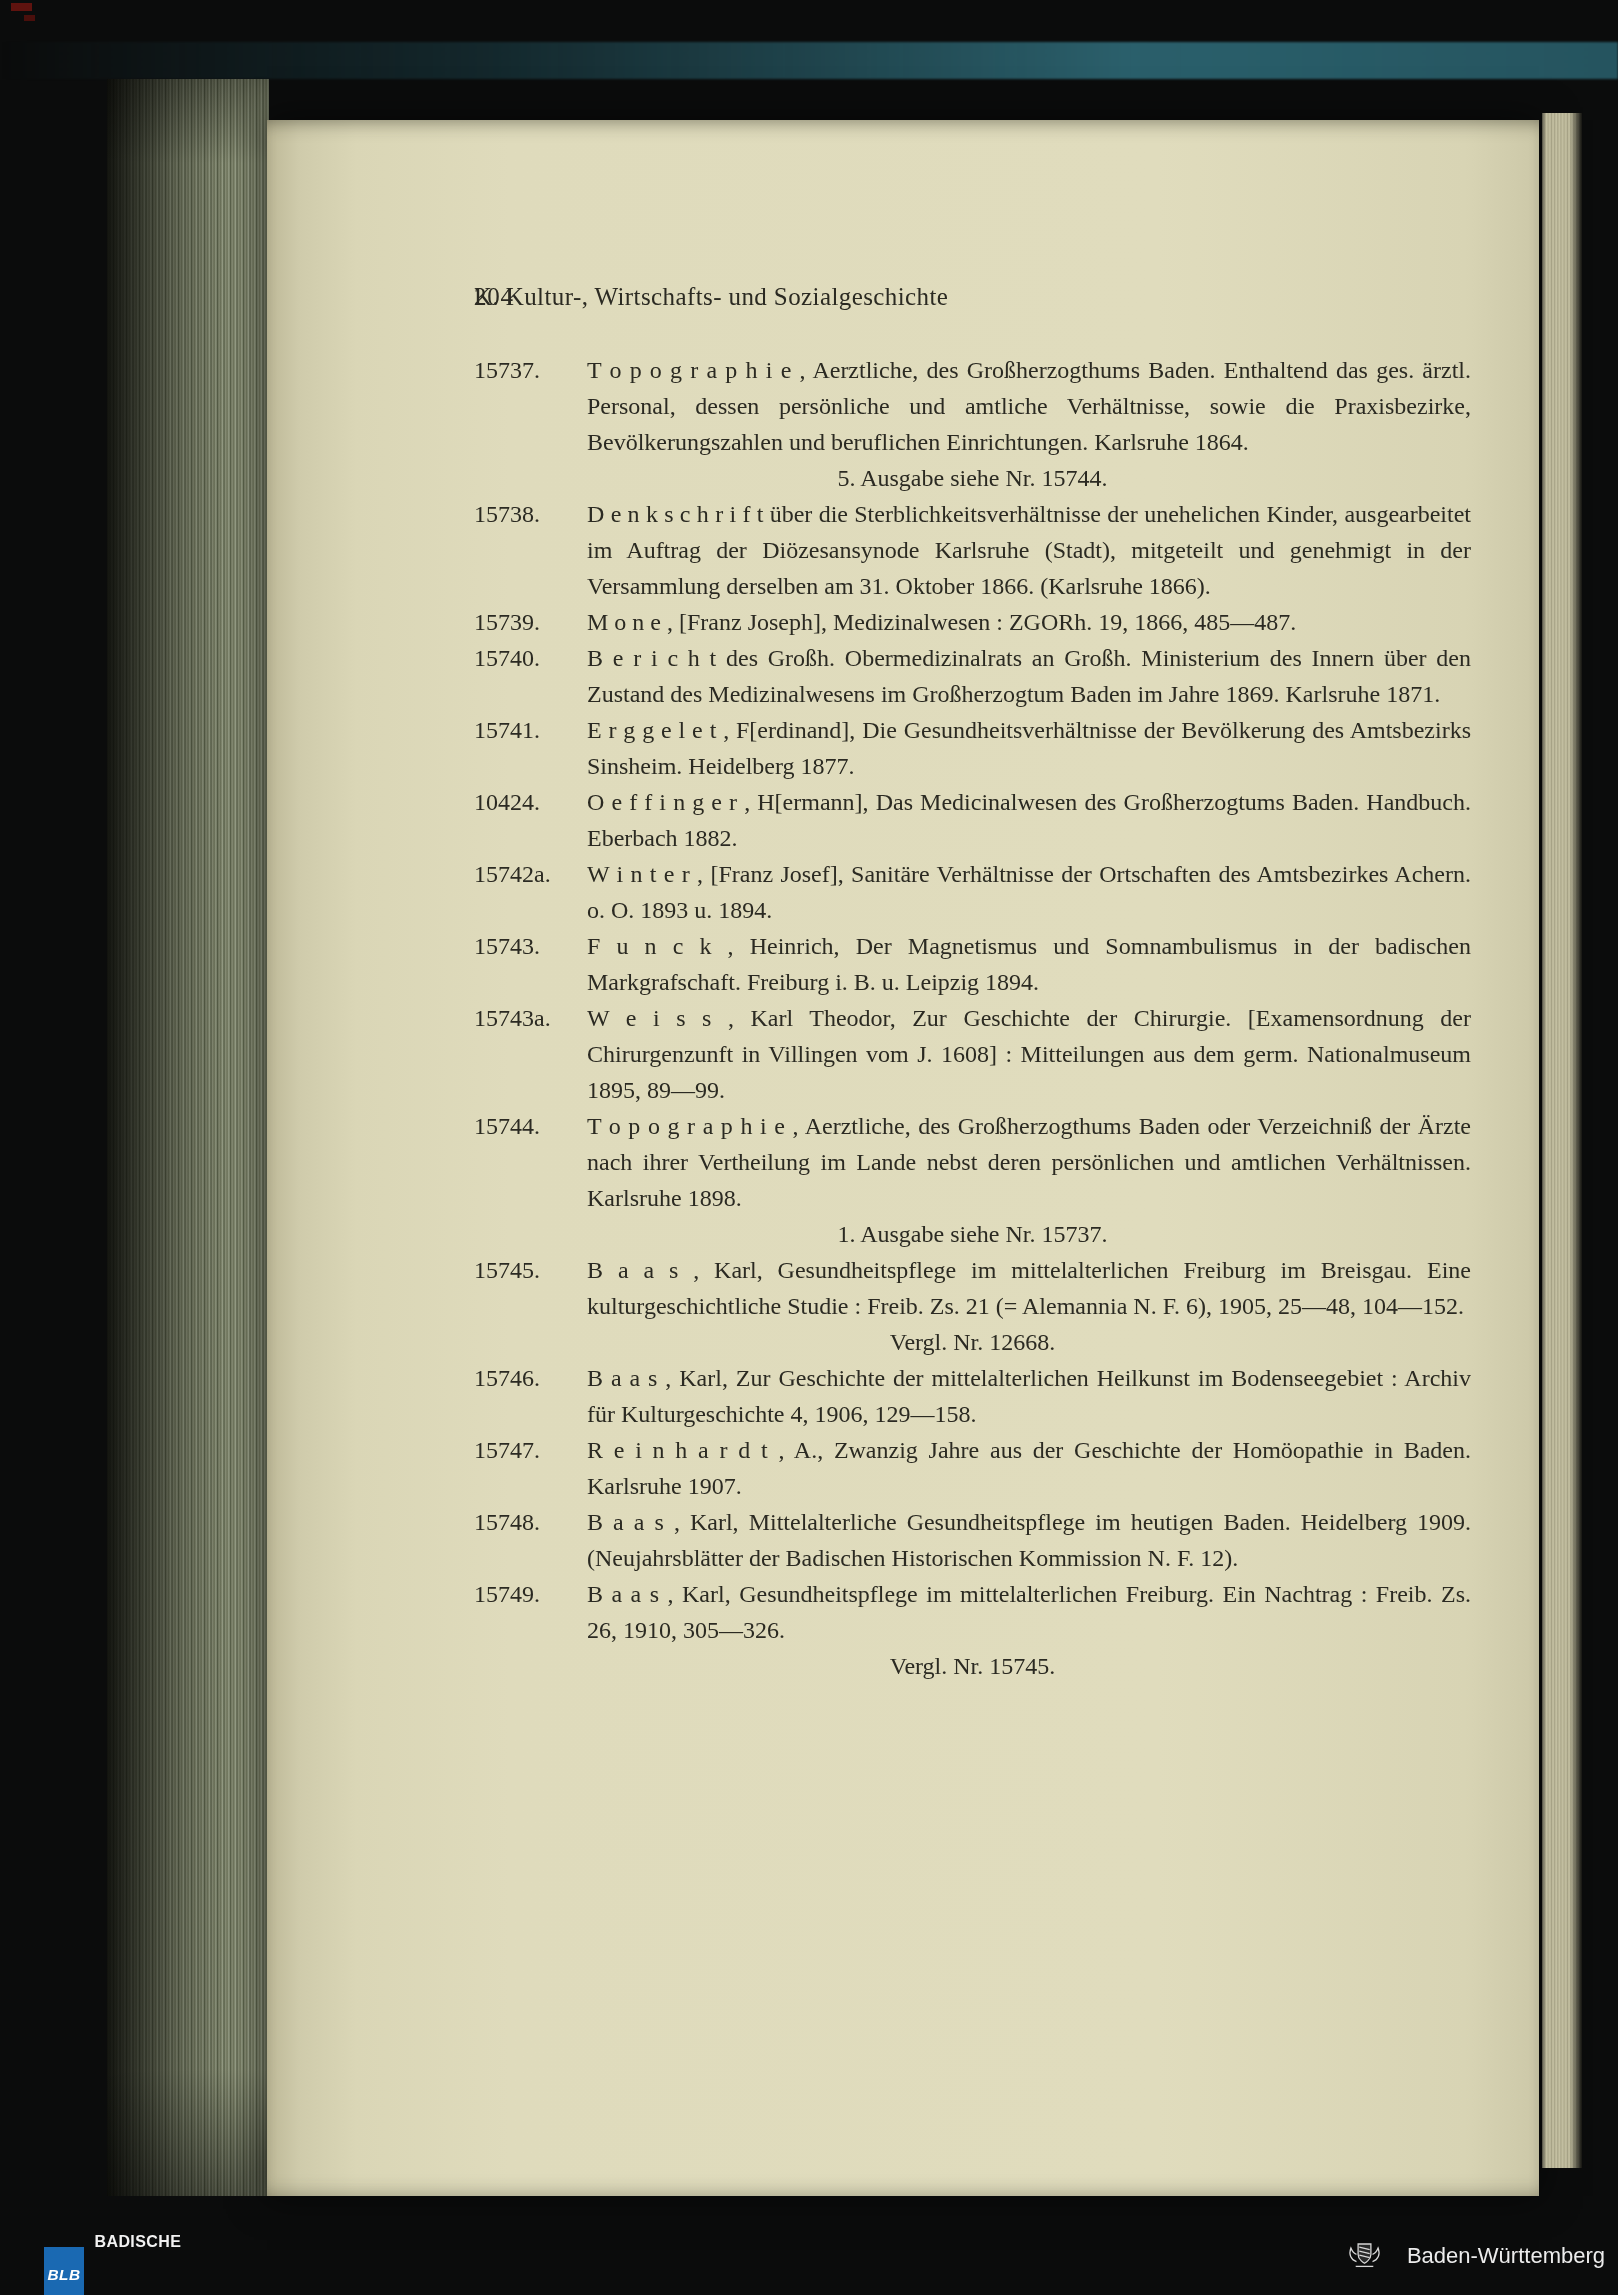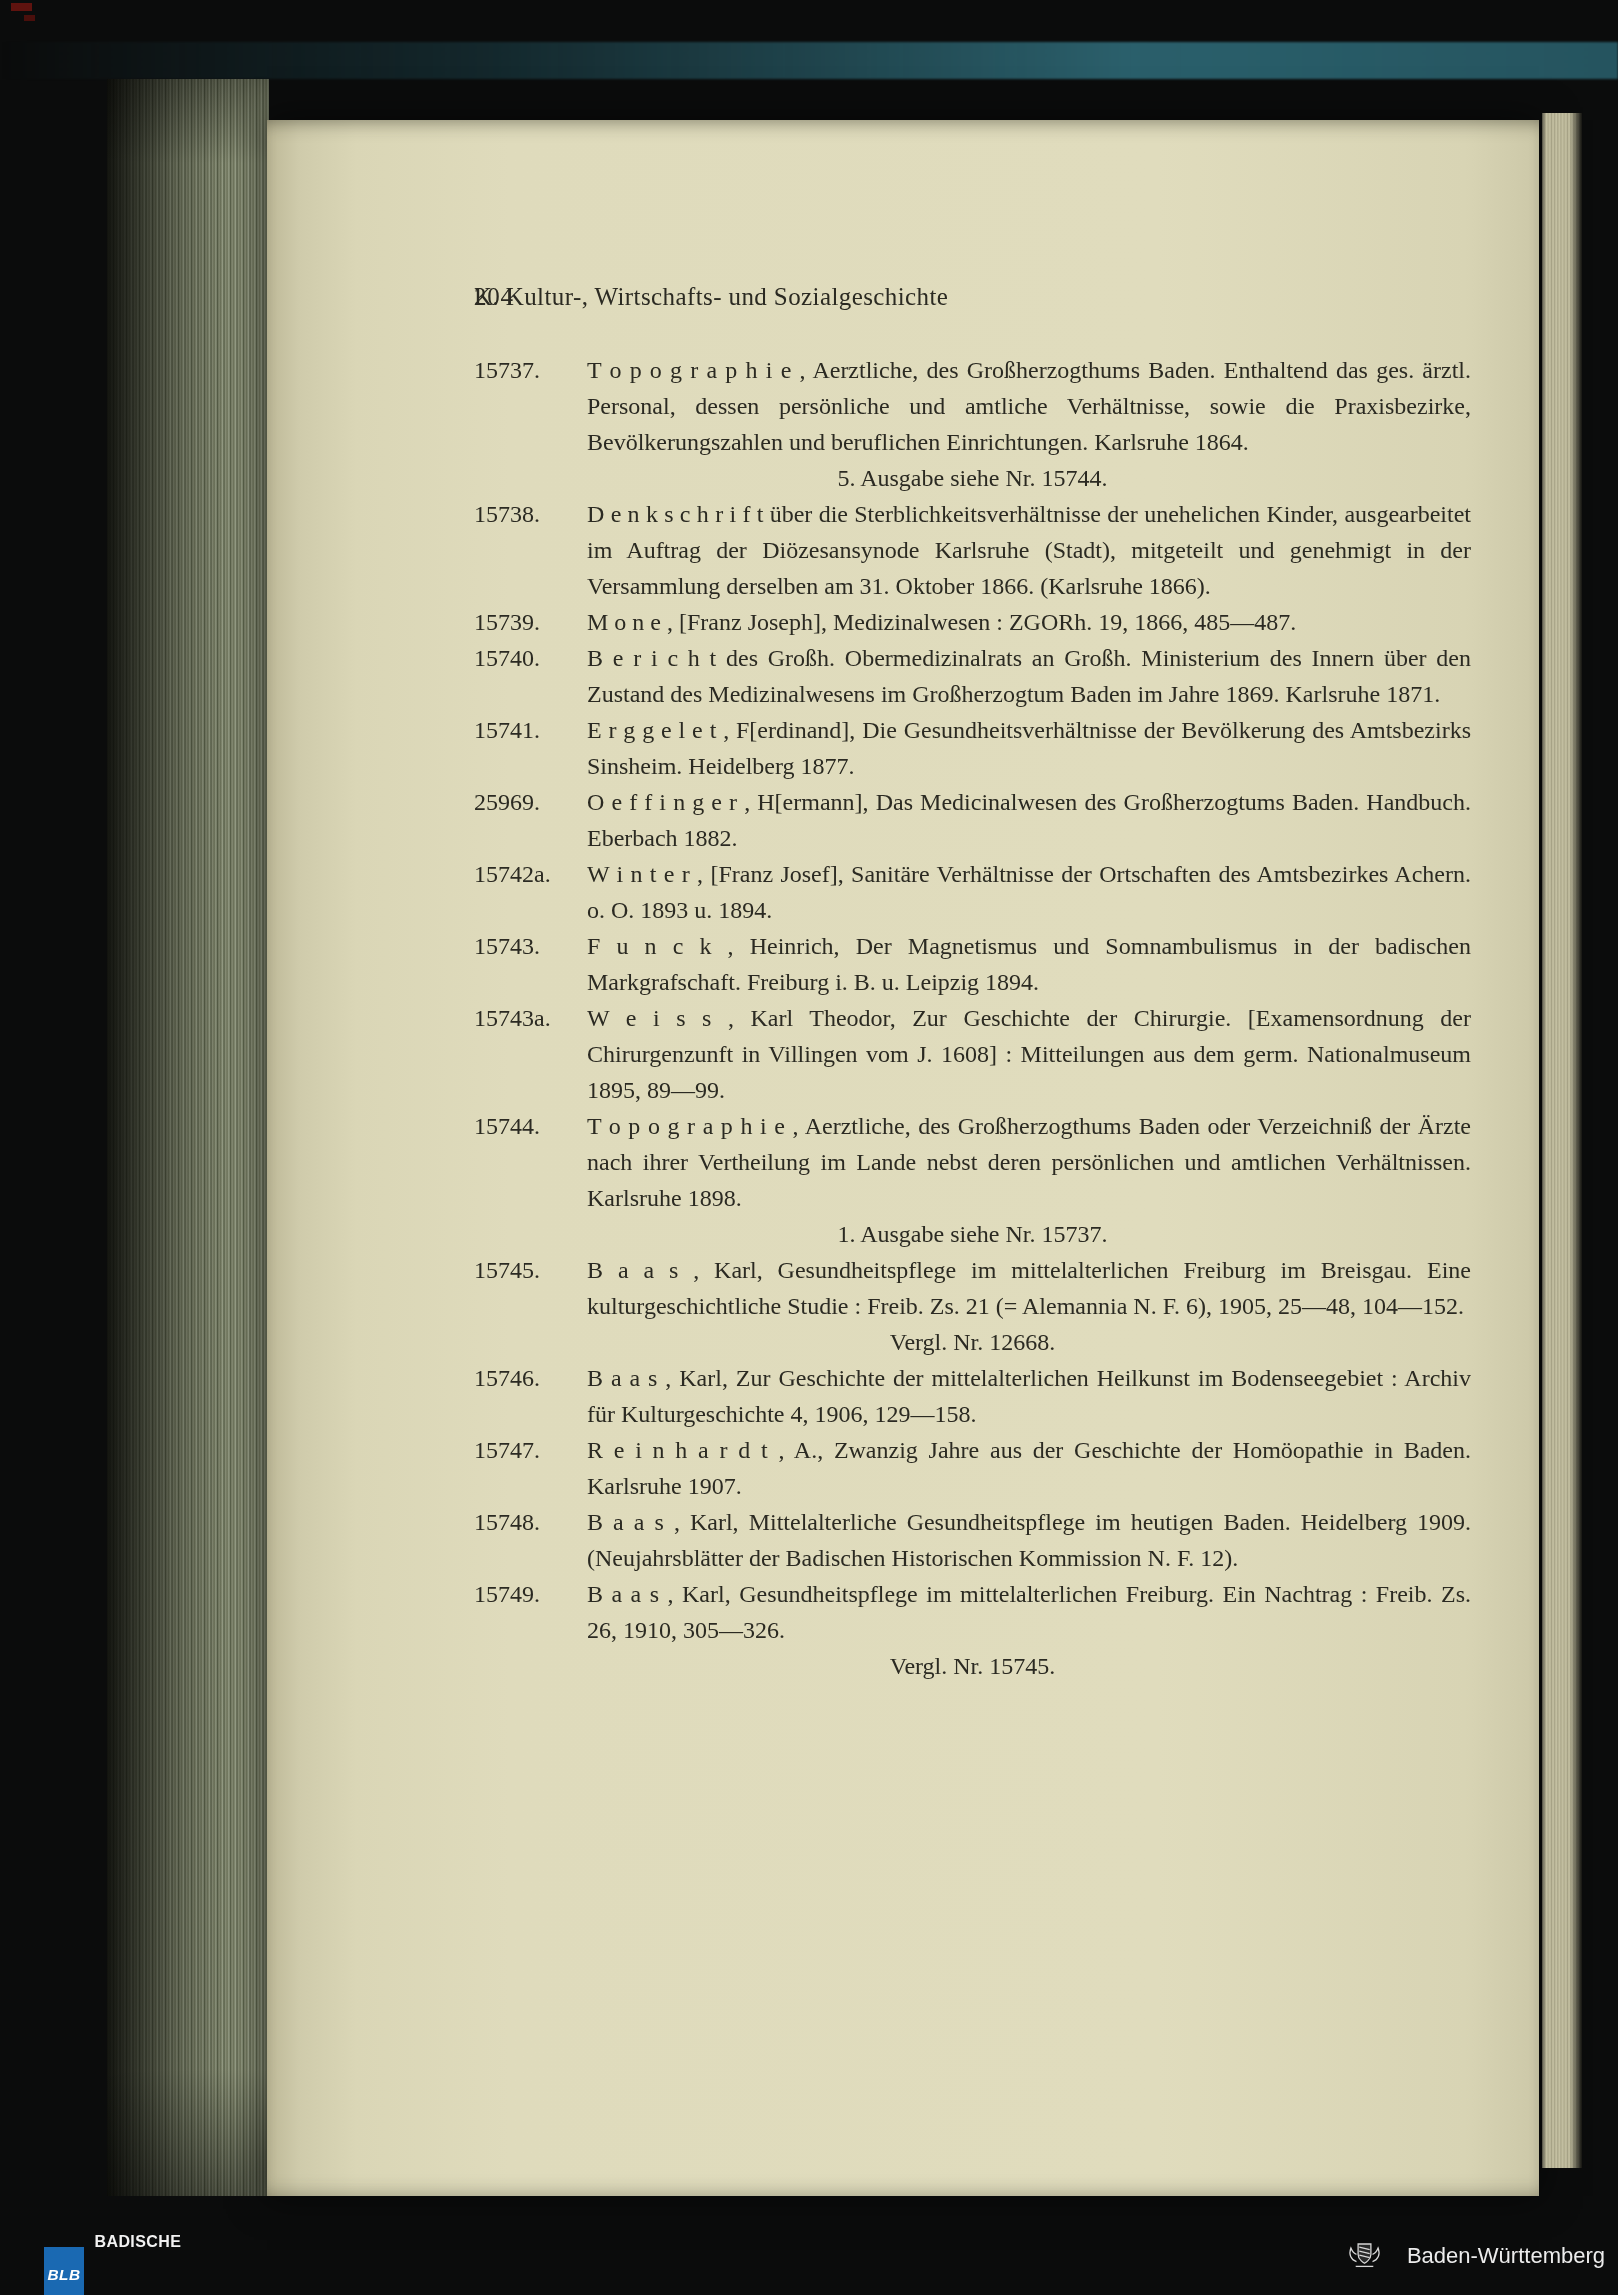--- a/index.html
+++ b/index.html
@@ -133,21 +133,21 @@
     
   </div>
 
   <div class="entry">
     <span class="entry-number">15741.</span>
     <span class="entry-text">E r g g e l e t , F[erdinand], Die Gesundheitsverhältnisse der Bevölkerung des Amtsbezirks Sinsheim. Heidelberg 1877.</span>
     
   </div>
 
   <div class="entry">
-    <span class="entry-number">25969.</span>
+    <span class="entry-number">10424.</span>
     <span class="entry-text">O e f f i n g e r , H[ermann], Das Medicinalwesen des Großherzogtums Baden. Handbuch. Eberbach 1882.</span>
     
   </div>
 
   <div class="entry">
     <span class="entry-number">15742a.</span>
     <span class="entry-text">W i n t e r , [Franz Josef], Sanitäre Verhältnisse der Ortschaften des Amtsbezirkes Achern. o. O. 1893 u. 1894.</span>
     
   </div>
 

